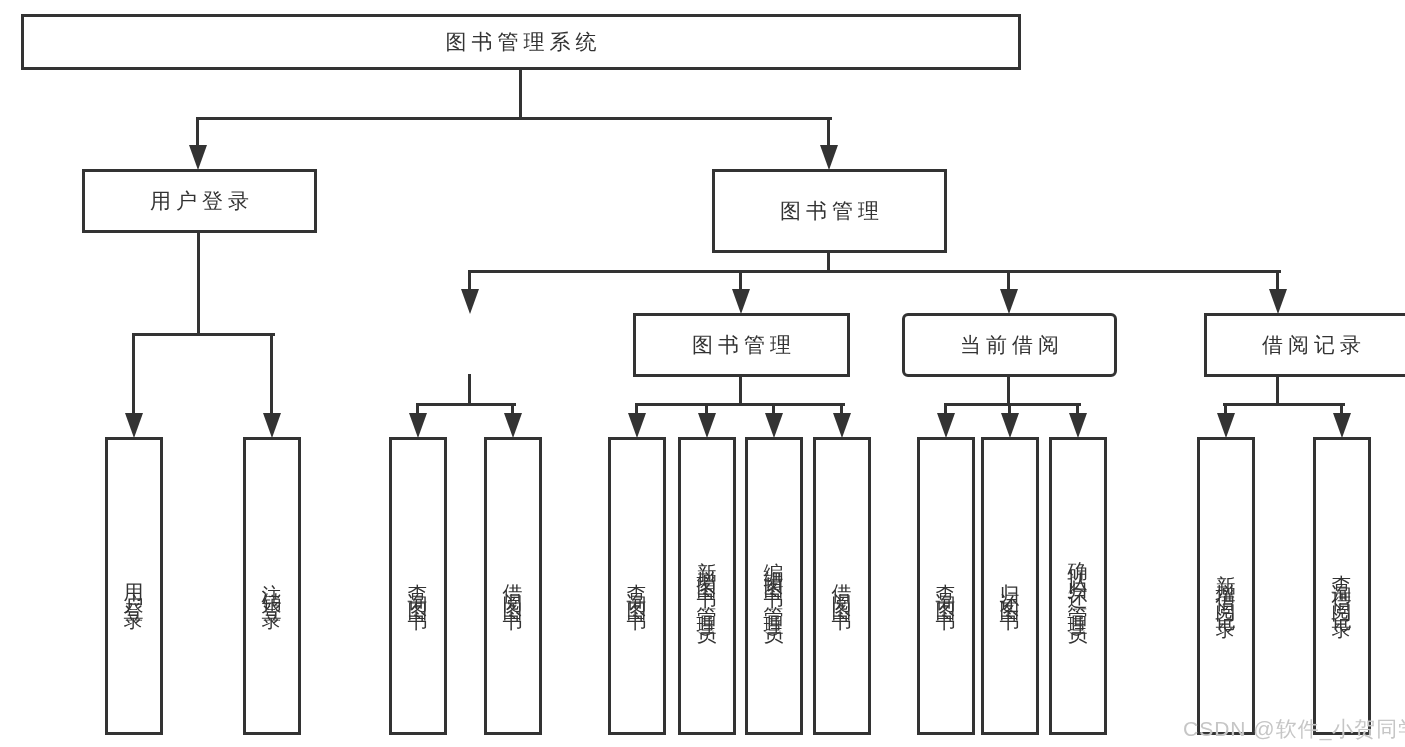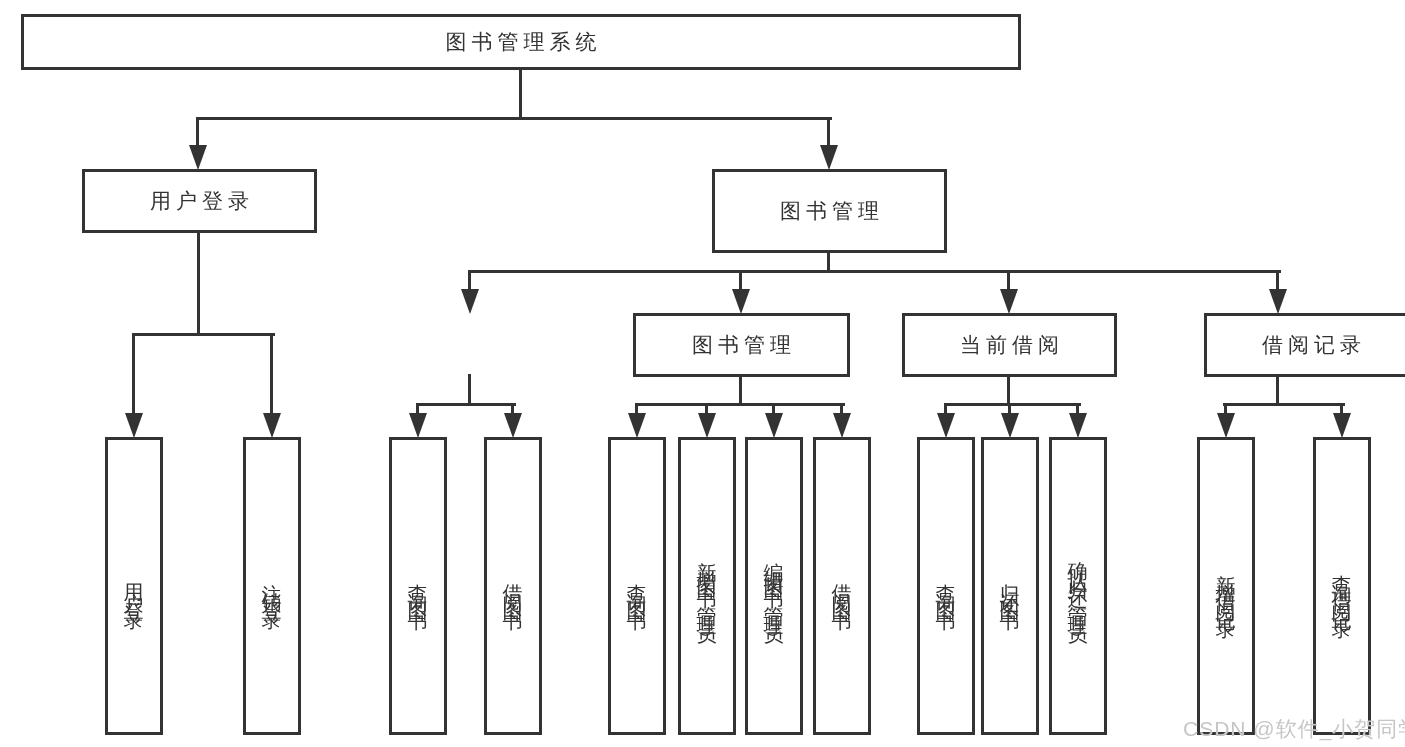--- a/index.html
+++ b/index.html
@@ -62,21 +62,21 @@
 
   <div class="box" style="left:21px;top:14px;width:1000px;height:56px;">图书管理系统</div>
 
   <div class="box" style="left:82px;top:169px;width:235px;height:64px;">用户登录</div>
 
   <div class="box" style="left:712px;top:169px;width:235px;height:84px;">图书管理</div>
 
 
   <div class="box" style="left:633px;top:313px;width:217px;height:64px;">图书管理</div>
 
-  <div class="box" style="left:902px;top:313px;width:215px;height:64px;">当前借阅</div>
+  <div class="box" style="left:902px;top:313px;width:215px;height:64px;border-radius:6px;">当前借阅</div>
 
   <div class="box" style="left:1171px;top:313px;width:215px;height:64px;margin-left:33px;">借阅记录</div>
 
   <div class="box leaf" style="left:105px;top:437px;width:58px;height:298px;">用户登录</div>
   <div class="box leaf" style="left:243px;top:437px;width:58px;height:298px;">注销登录</div>
 
   <div class="box leaf" style="left:389px;top:437px;width:58px;height:298px;">查询图书</div>
   <div class="box leaf" style="left:484px;top:437px;width:58px;height:298px;">借阅图书</div>
 
   <div class="box leaf" style="left:608px;top:437px;width:58px;height:298px;">查询图书</div>

